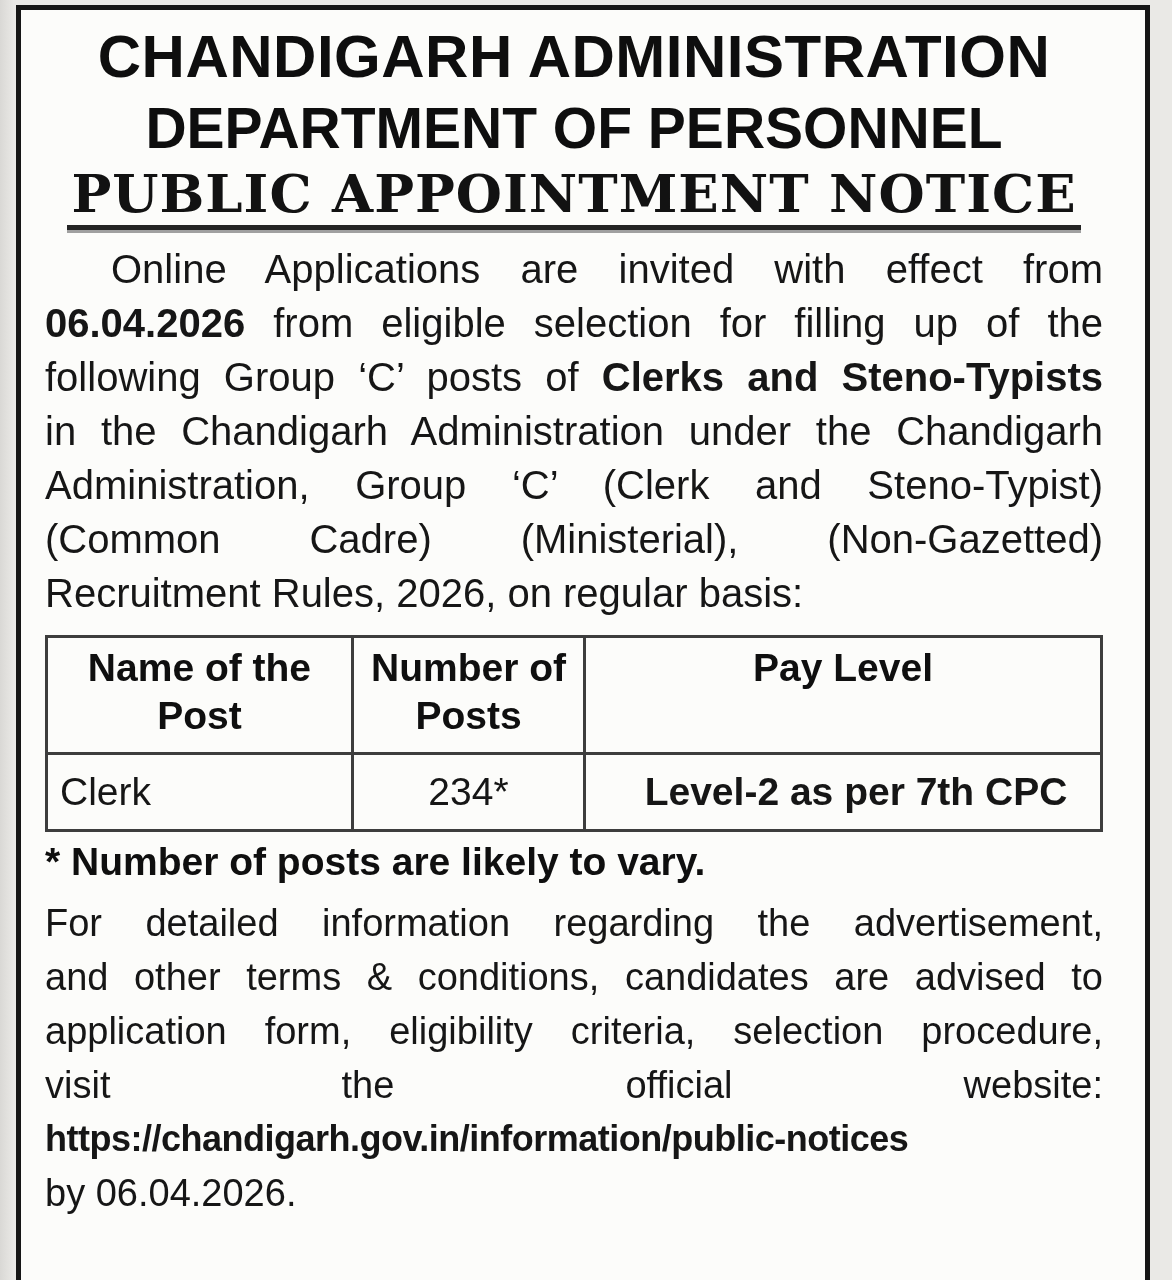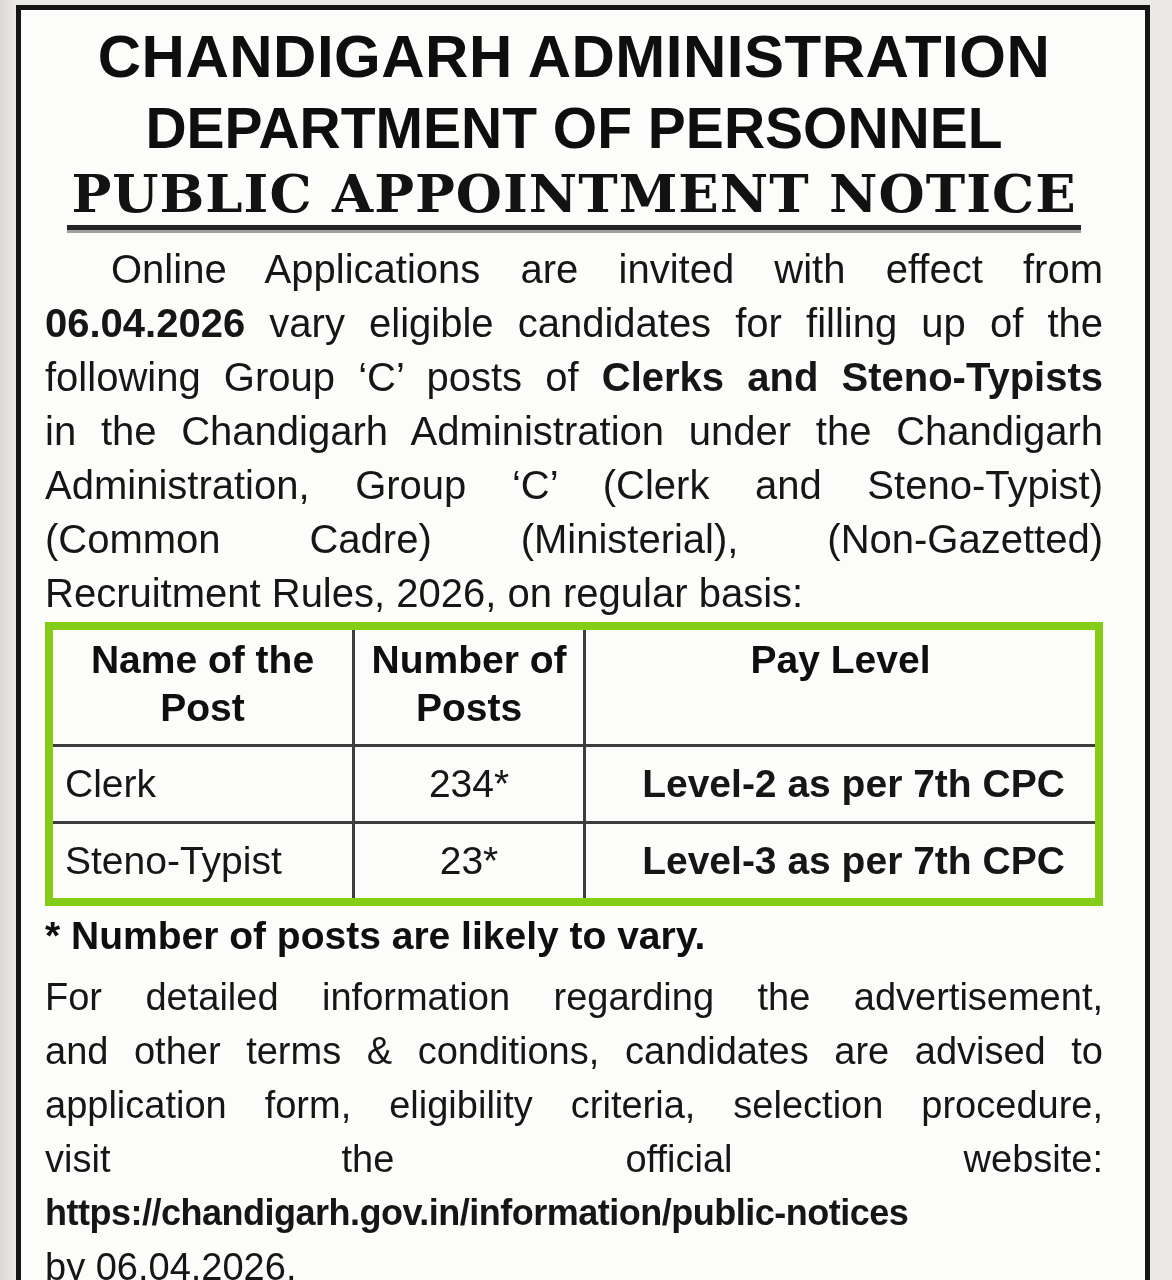--- a/index.html
+++ b/index.html
@@ -35,22 +35,22 @@
     box-shadow:0 3px 0 rgba(130,130,130,.75);
     padding:0 4px 5px;
   }
   .para{margin-top:12px;font-size:40px;line-height:54px;}
   .line{text-align:justify;text-align-last:justify;}
   .line.indent{text-indent:66px;}
   .line.last{text-align:last;text-align-last:left;}
   .line.url{text-align-last:left;white-space:nowrap;font-size:36px;letter-spacing:-0.5px;}
   .b{font-weight:700;}
   table.posts{
-    width:100%;border-collapse:collapse;margin:2px 0 6px;
-    border:8px solid #84cc16;
+    width:100%;border-collapse:collapse;margin:15px 0 6px;
+    border:3px solid #84cc16;
   }
   table.posts th,table.posts td{border:3px solid #3d3d3d;}
   table.posts th{
     font-size:39px;line-height:48px;font-weight:700;color:#0f0f0f;
     vertical-align:top;text-align:center;padding:6px 4px 12px;
   }
   table.posts td{
     font-size:39px;line-height:46px;height:66px;padding:4px 8px;
   }
   table.posts td:nth-child(1){text-align:left;padding-left:12px;width:29%;}
@@ -67,21 +67,21 @@
 
 <div class="page">
   <div class="t1">CHANDIGARH ADMINISTRATION</div>
   <div class="t2">DEPARTMENT OF PERSONNEL</div>
   <div class="t3wrap">
     <span class="t3">PUBLIC APPOINTMENT NOTICE</span>
   </div>
 
   <div class="para" id="intro">
       <div class="line indent"><span>Online Applications are invited with effect from</span></div>
-      <div class="line"><span class="b">06.04.2026</span><span> vary eligible candidates for filling up of the</span></div>
+      <div class="line"><span class="b">06.04.2026</span><span> from eligible selection for filling up of the</span></div>
       <div class="line"><span>following Group ‘C’ posts of </span><span class="b">Clerks and Steno-Typists</span></div>
       <div class="line"><span>in the Chandigarh Administration under the Chandigarh</span></div>
       <div class="line"><span>Administration, Group ‘C’ (Clerk and Steno-Typist)</span></div>
       <div class="line"><span>(Common Cadre) (Ministerial), (Non-Gazetted)</span></div>
       <div class="line last"><span>Recruitment Rules, 2026, on regular basis:</span></div>
     </div>
 
   <table class="posts">
     <thead>
       <tr id="thead-row">
@@ -89,25 +89,20 @@
           <th class="c2">Number of Posts</th>
           <th class="c3">Pay Level</th>
         </tr>
     </thead>
     <tbody id="tbody">
         <tr>
           <td>Clerk</td>
           <td>234*</td>
           <td>Level-2 as per 7th CPC</td>
         </tr>
-        <tr>
-          <td>Steno-Typist</td>
-          <td>23*</td>
-          <td>Level-3 as per 7th CPC</td>
-        </tr>
       </tbody>
   </table>
 
   <div class="note">* Number of posts are likely to vary.</div>
 
   <div class="footer-para" id="footer">
       <div class="line"><span>For detailed information regarding the advertisement,</span></div>
       <div class="line"><span>and other terms &amp; conditions, candidates are advised to</span></div>
       <div class="line"><span>application form, eligibility criteria, selection procedure,</span></div>
       <div class="line"><span>visit the official website:</span></div>

